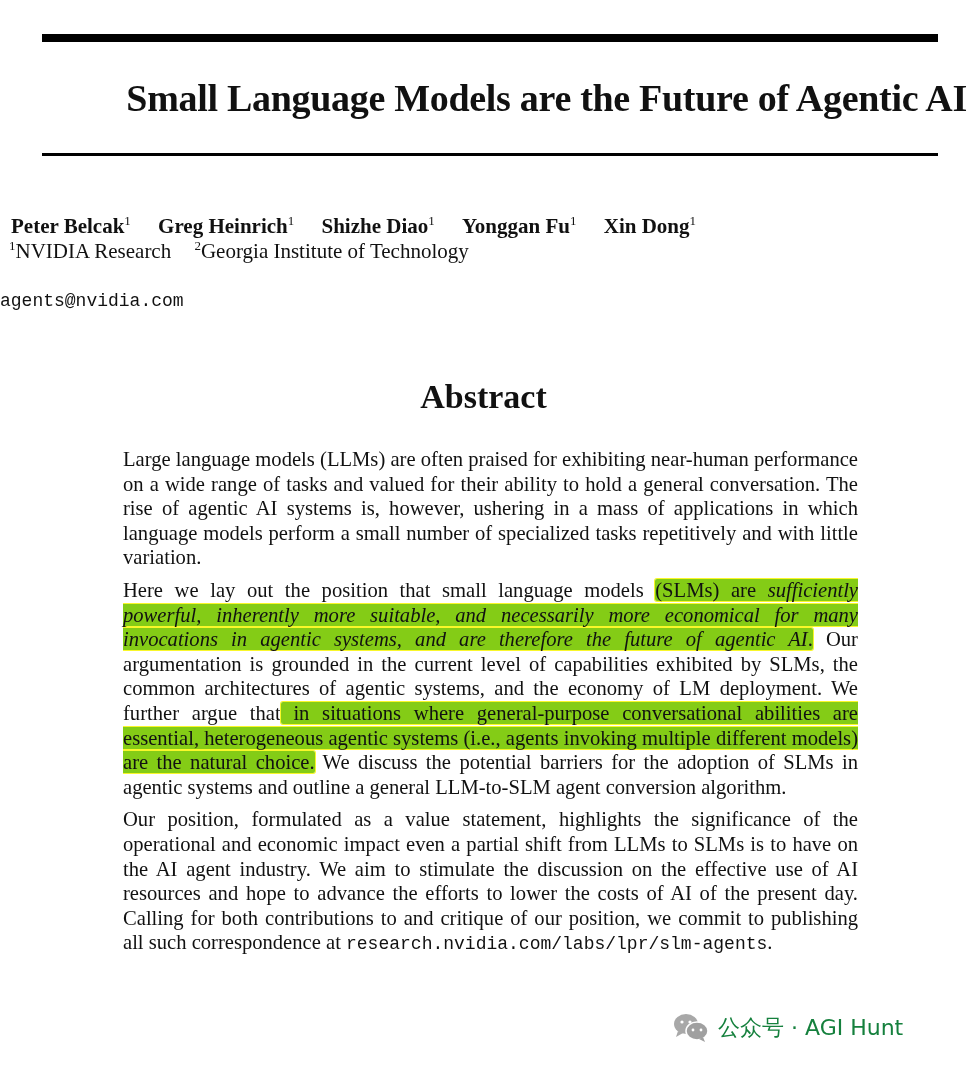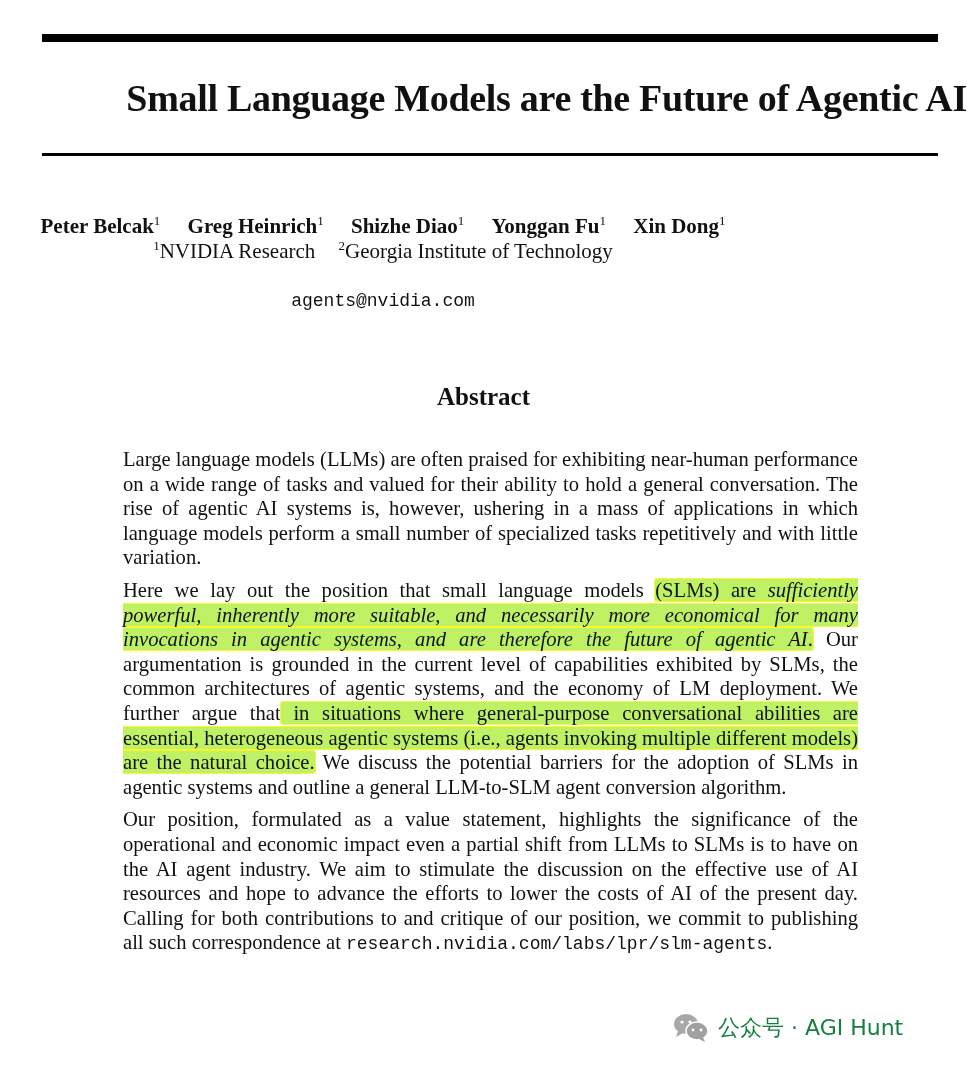--- a/index.html
+++ b/index.html
@@ -42,21 +42,21 @@
       line-height: 50px;
       letter-spacing: -0.3px;
       margin: 0;
       white-space: nowrap;
     }
     .authors {
       position: absolute;
       left: 0;
       top: 214px;
       width: 766px;
-      text-align: center;
+      text-align: left;
       font-size: 21px;
       line-height: 25px;
     }
     .author-line {
       white-space: nowrap;
     }
     .author {
       font-weight: bold;
       display: inline-block;
       margin: 0 11px;
@@ -77,39 +77,39 @@
       line-height: 26px;
       margin-top: 24px;
     }
     .abstract-heading {
       position: absolute;
       left: 0;
       top: 380px;
       width: 967px;
       text-align: center;
       font-weight: bold;
-      font-size: 25px;
+      font-size: 34px;
       line-height: 34px;
       margin: 0;
     }
     .abstract-body {
       position: absolute;
       left: 123px;
       top: 447px;
       width: 735px;
       font-size: 20.6px;
       line-height: 24.6px;
       text-align: justify;
       hyphens: manual;
     }
     .abstract-body p {
       margin: 0 0 8px 0;
     }
     .hl {
-      background: #bef264;
+      background: #84cc16;
       box-shadow: 0 0 0 1px #f9f72a;
       border-radius: 2px;
       margin-top: 43px;
     }
     em {
       font-style: italic;
     }
     .mono {
       font-family: "Liberation Mono", "DejaVu Sans Mono", monospace;
       font-size: 18px;

